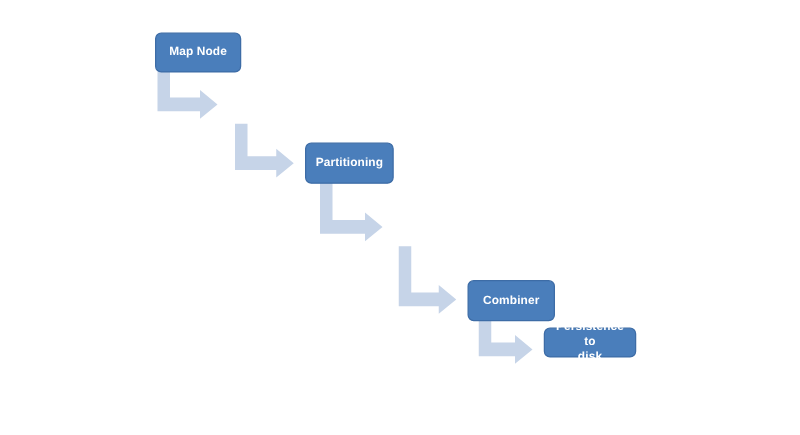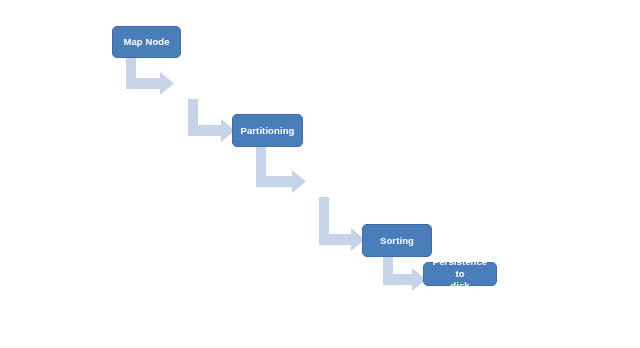--- a/index.html
+++ b/index.html
@@ -39,20 +39,21 @@
     align-items: center;
     justify-content: center;
     text-align: center;
     font-family: "Liberation Sans", sans-serif;
     font-size: 9.5px;
     font-weight: 700;
     line-height: 1.25;
     letter-spacing: 0.1px;
     padding: 2px 4px;
     z-index: 2;
+    margin-left: 12px;
   }
   .node-label {
     display: block;
     width: 100%;
     white-space: pre-line;
   }
 </style>
 </head>
 <body>
 
@@ -75,21 +76,21 @@
     <span class="node-label">Map Node</span>
   </div>
 
 
   <div class="flow-node" style="left:232px; top:114px; width:71px; height:33px;">
     <span class="node-label">Partitioning</span>
   </div>
 
 
   <div class="flow-node" style="left:362px; top:224px; width:70px; height:33px;">
-    <span class="node-label">Sorting</span>
+    <span class="node-label">Combiner</span>
   </div>
 
   <div class="flow-node" style="left:423px; top:262px; width:74px; height:24px;">
     <span class="node-label">Persistence to
 disk</span>
   </div>
 
 </div>
 
 </body></html>

